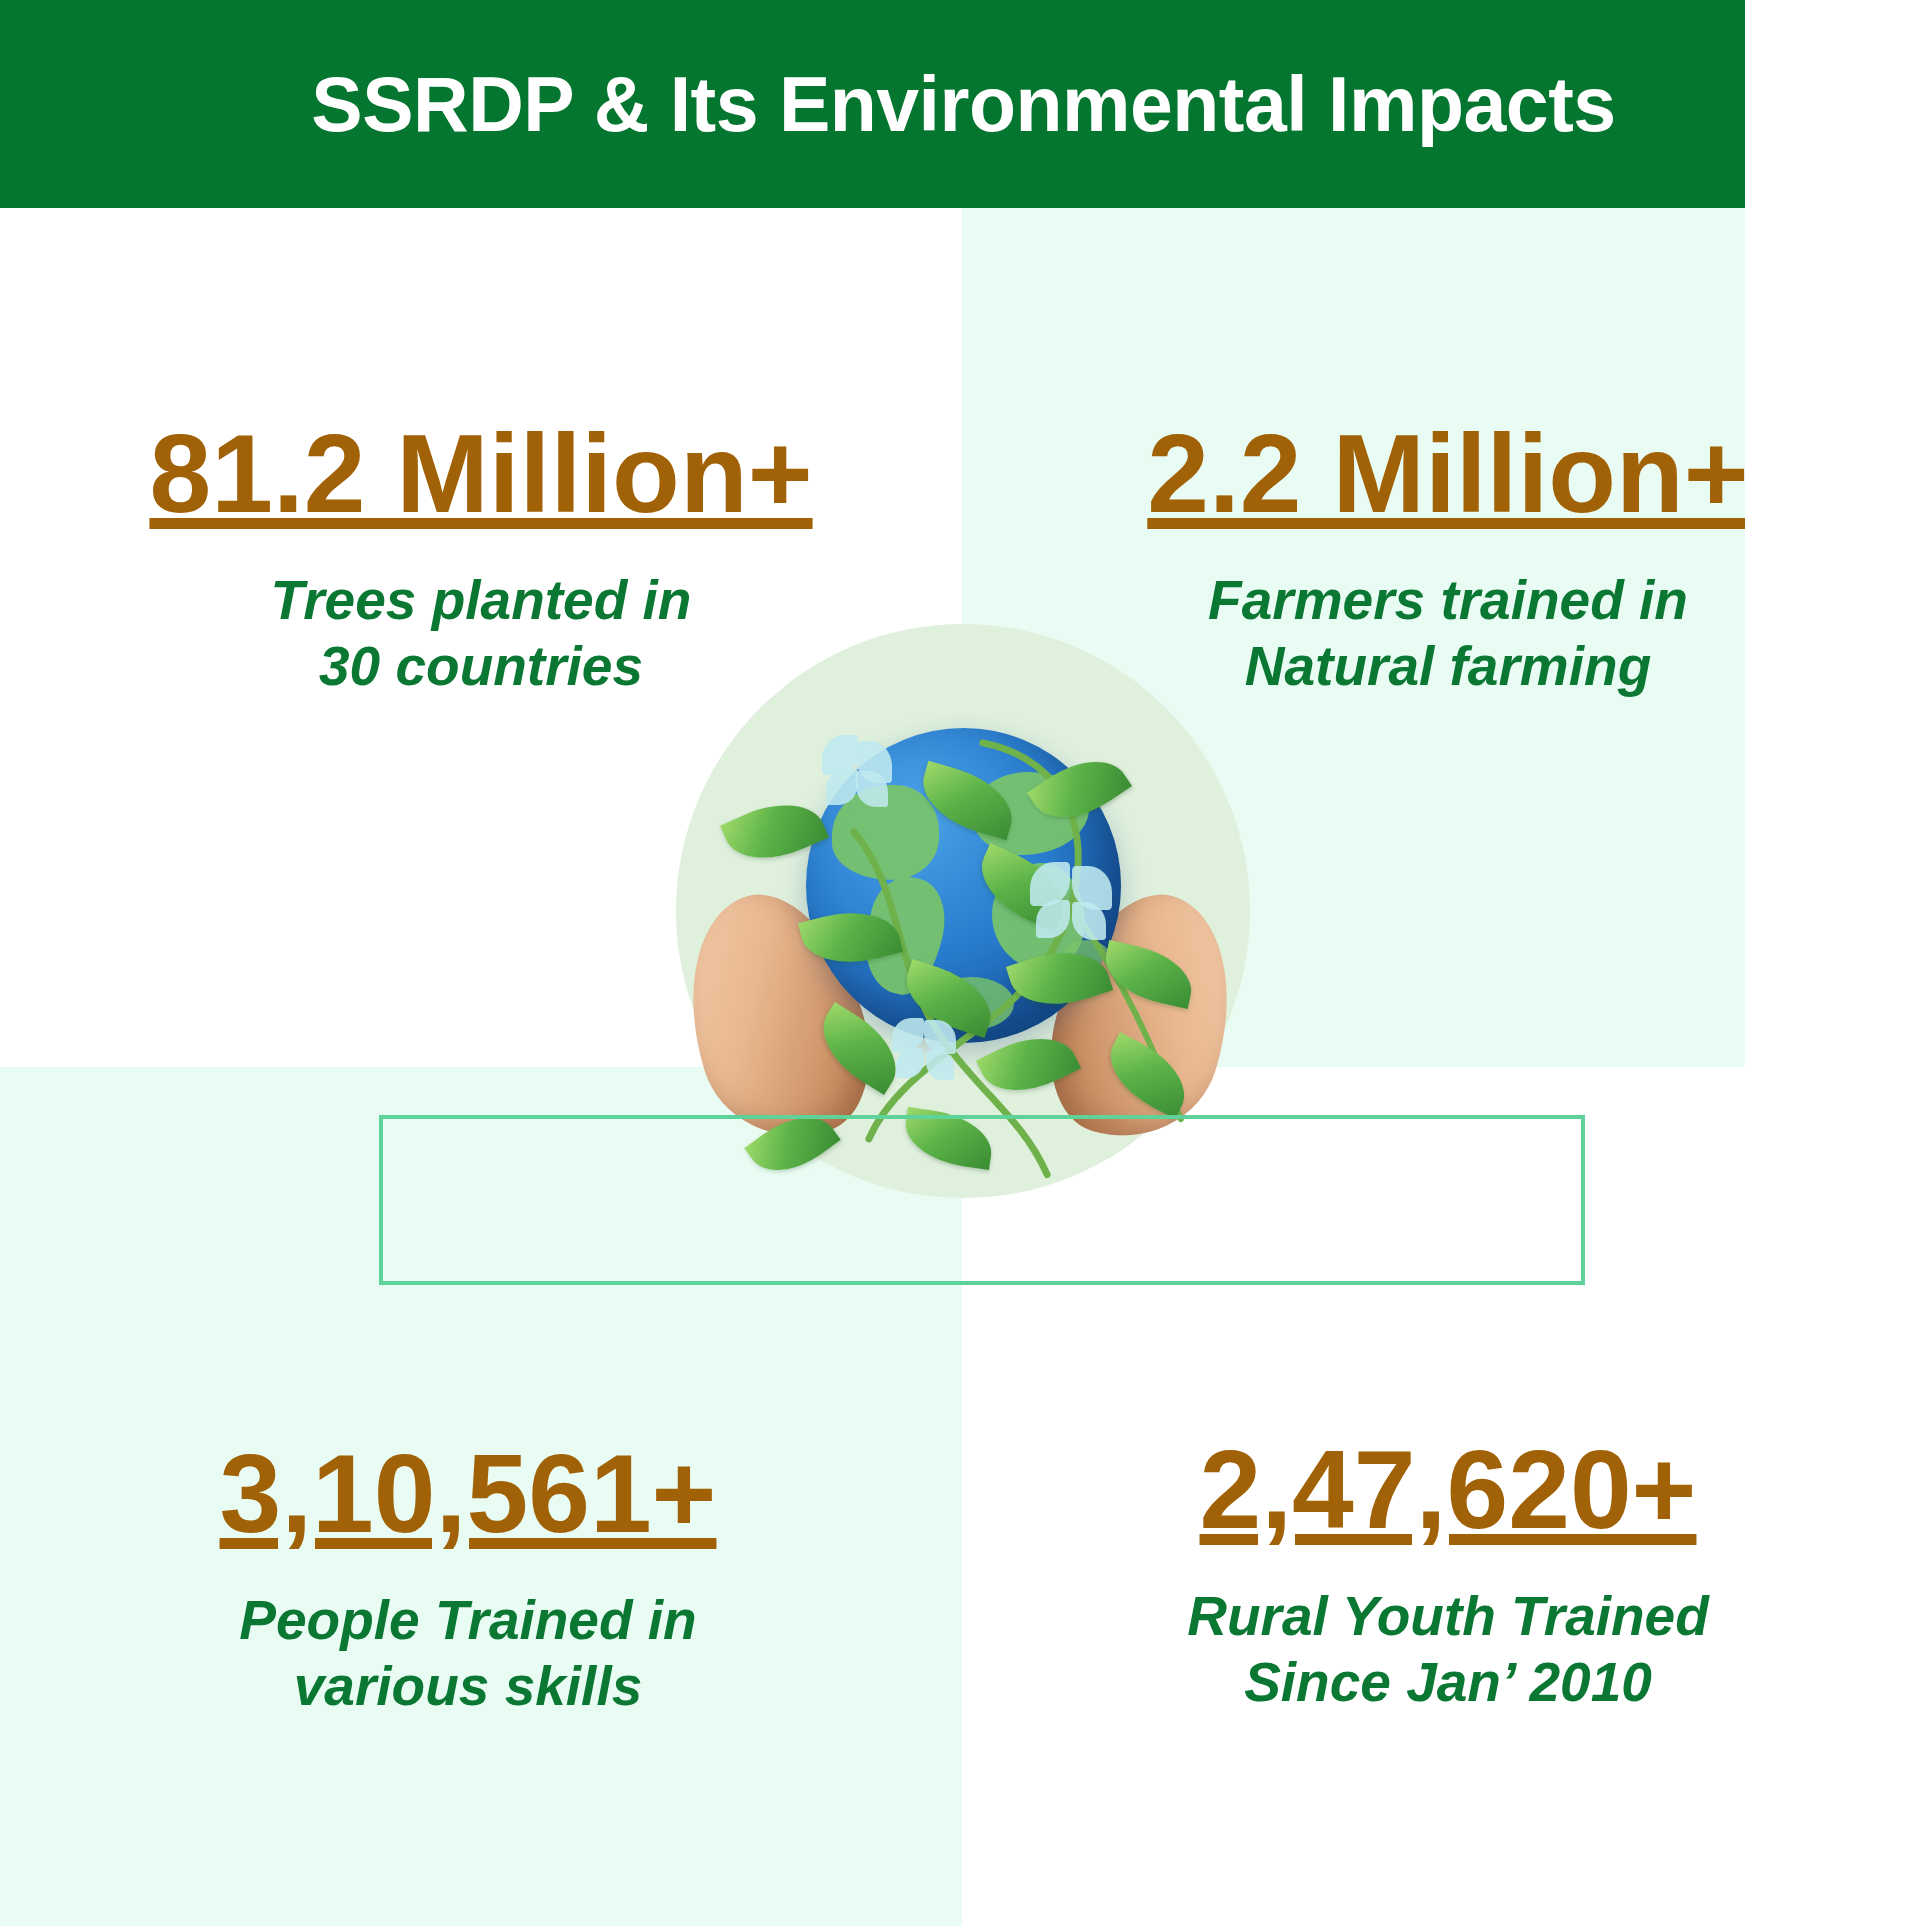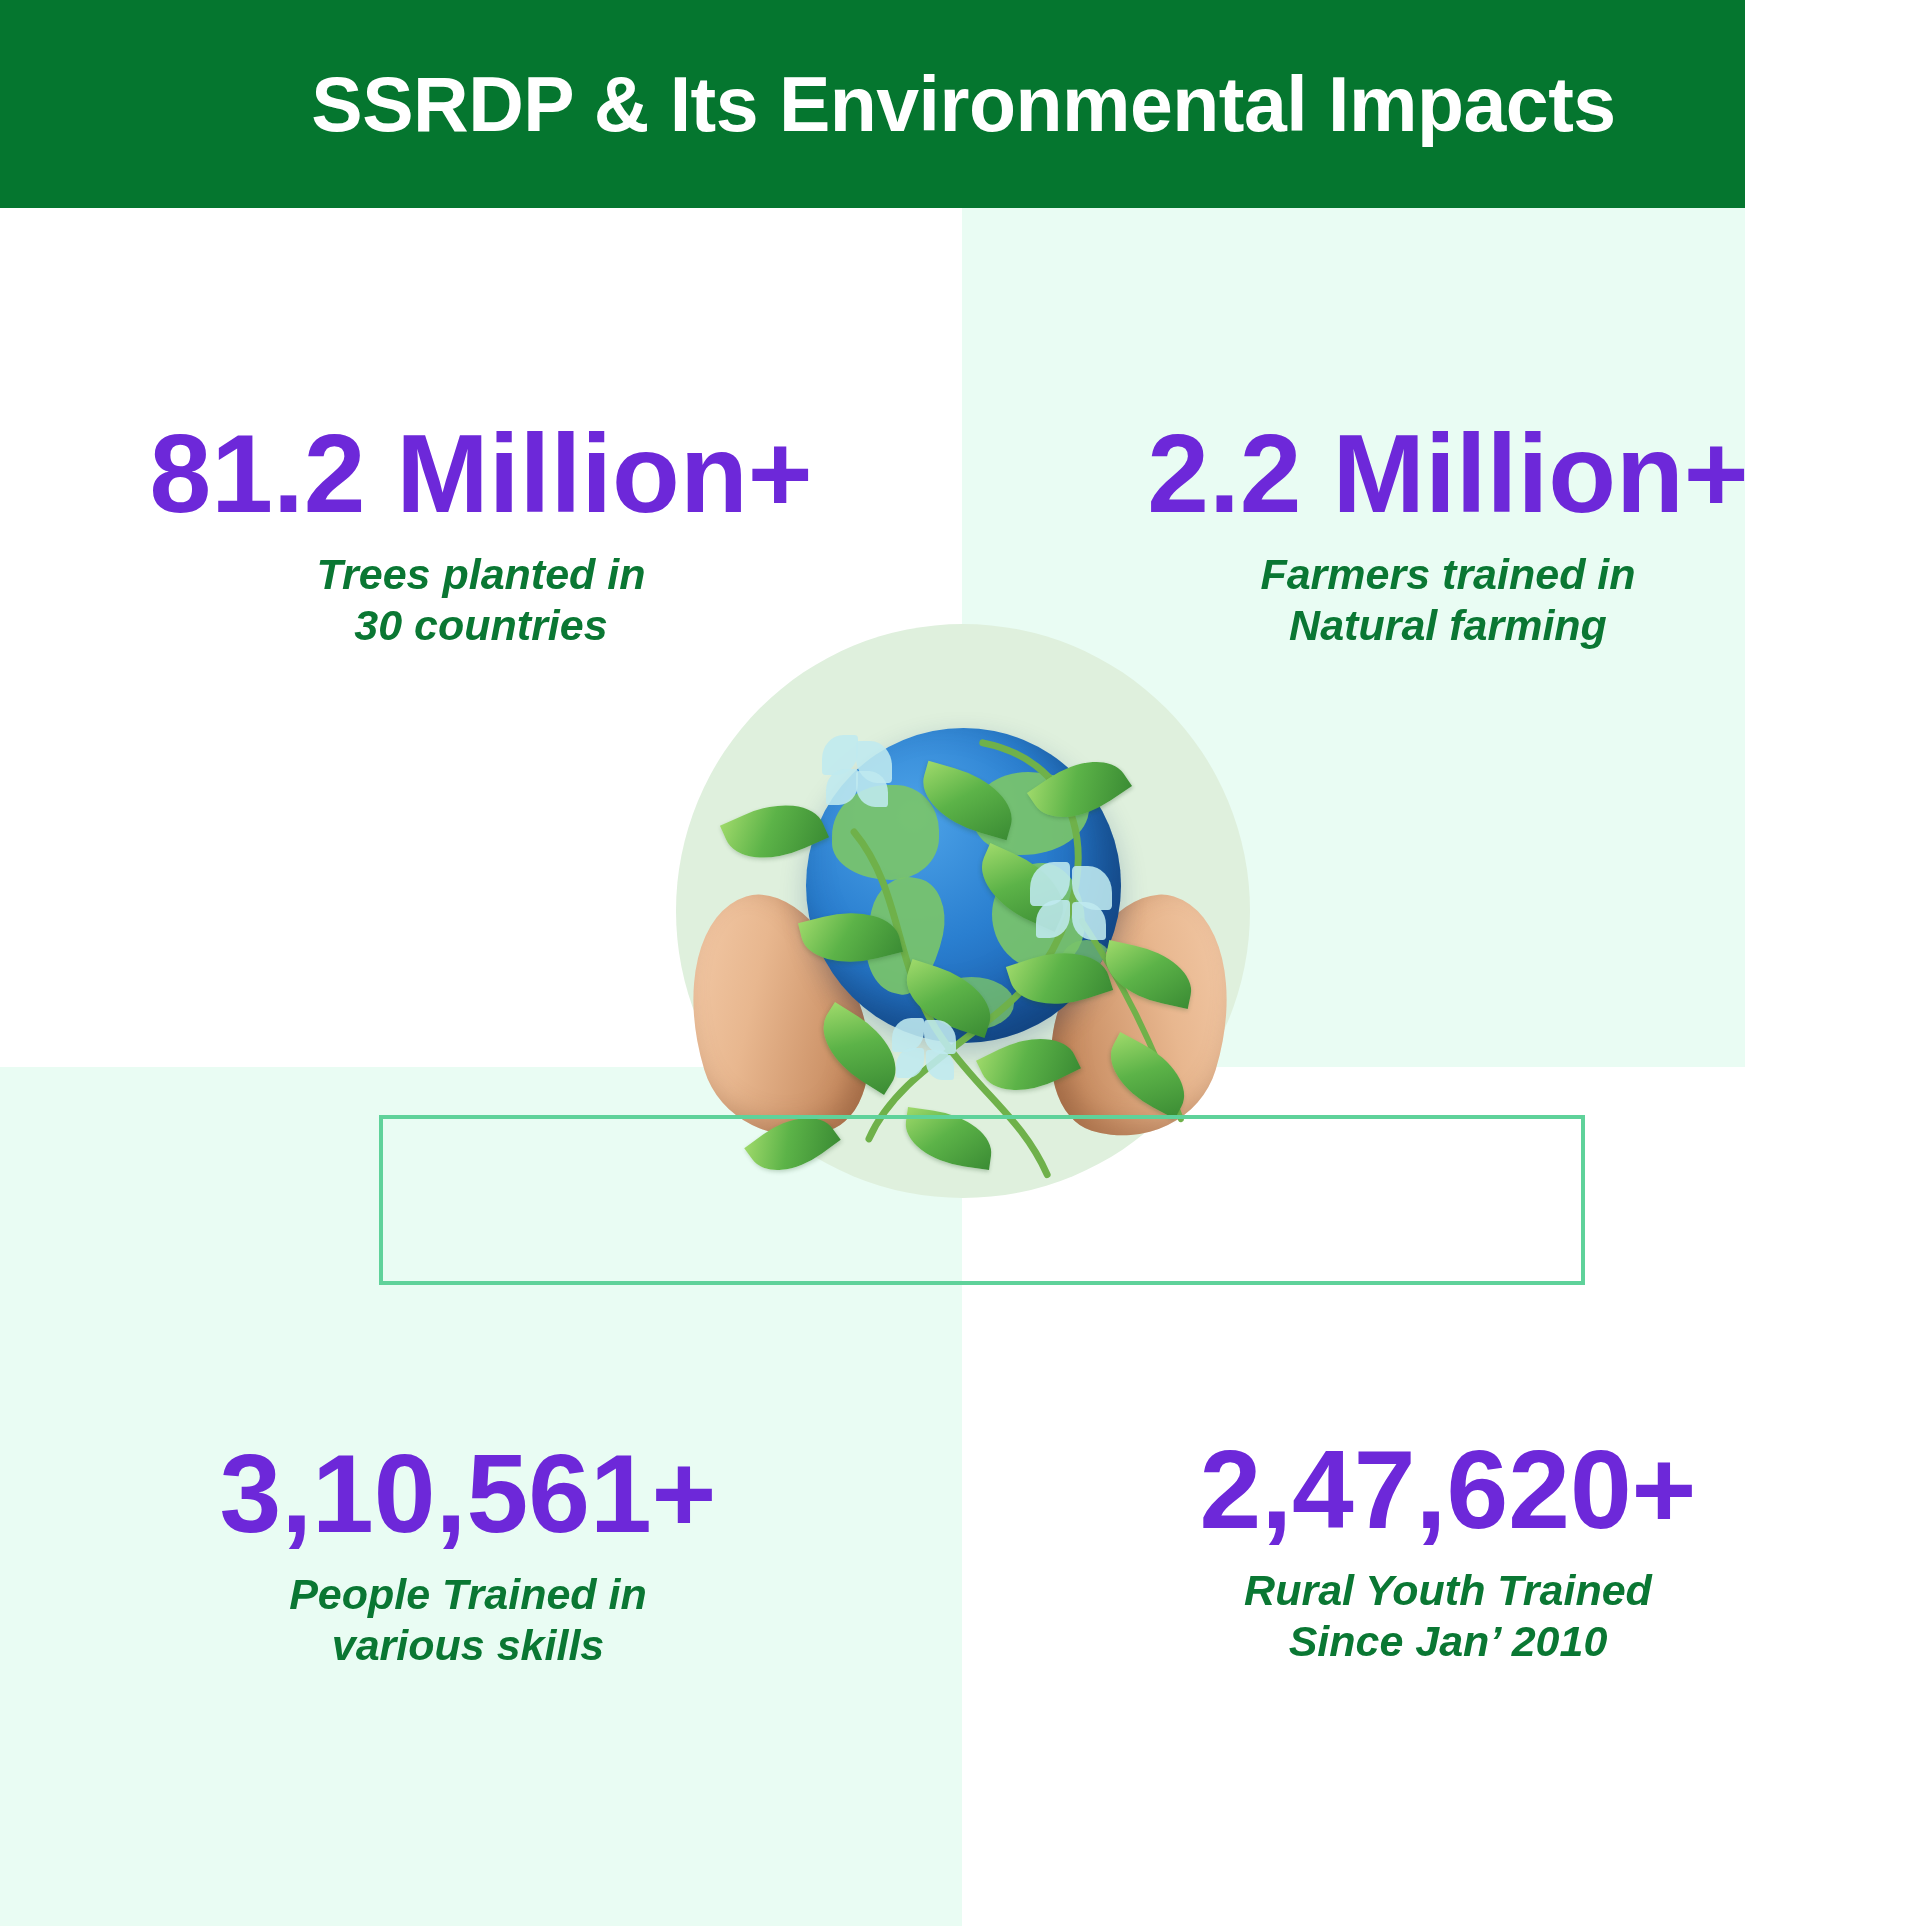--- a/index.html
+++ b/index.html
@@ -50,30 +50,31 @@
   
   .stat {
     position: absolute;
     text-align: center;
     color: #0a7a33;
   }
   .stat-value {
     font-size: 111px;
     font-weight: bold;
     line-height: 1.05;
-    color: #6d28d9;
+    color: #a16207;
     white-space: nowrap;
+    text-decoration: underline;
   }
   .stat-label {
-    font-size: 43px;
+    font-size: 55px;
     font-weight: bold;
     font-style: italic;
     line-height: 1.2;
     color: #0a7733;
-    margin-top: 16px;
+    margin-top: 34px;
   }
 
   .stat-tl { left: 63px;   top: 416px;  width: 836px; }
   .stat-tr { left: 1030px; top: 416px;  width: 836px; }
   .stat-bl { left: 50px;   top: 1436px; width: 836px; }
   .stat-br { left: 1030px; top: 1432px; width: 836px; }
 
   
   .illustration {
     position: absolute;

